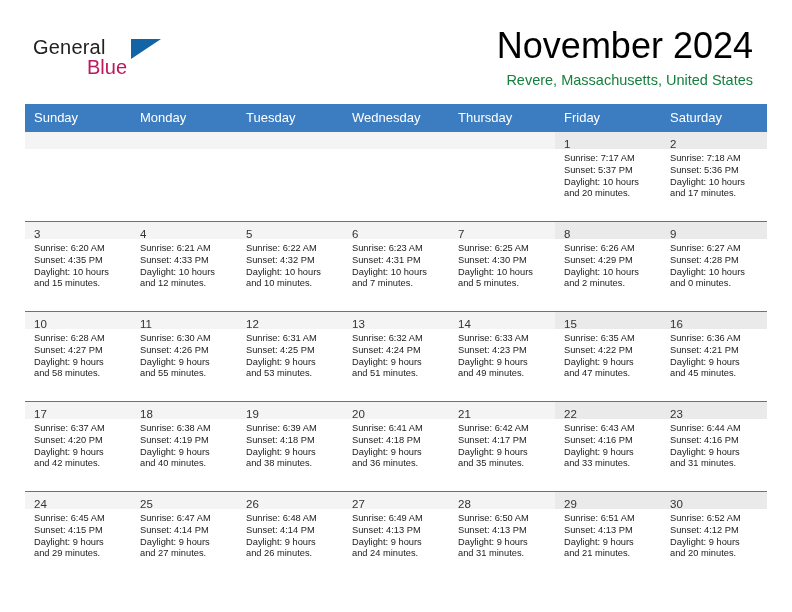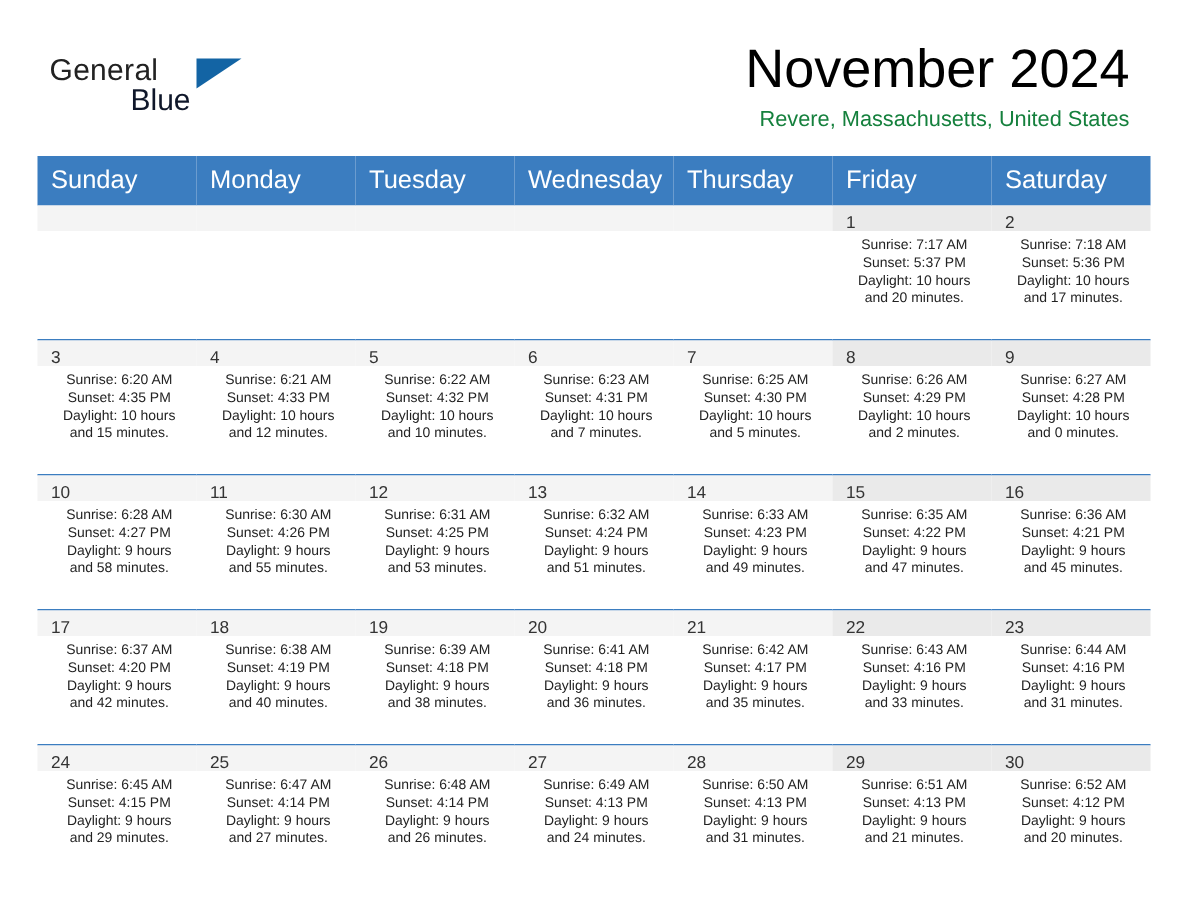--- a/index.html
+++ b/index.html
@@ -43,21 +43,21 @@
     font-size: 20px;
     letter-spacing: 0.2px;
     color: #222222;
     font-family: "Liberation Sans", sans-serif;
   }
   .brand-blue {
     position: absolute;
     left: 54px;
     top: 20px;
     font-size: 20px;
-    color: #0f172a;
+    color: #be185d;
     font-family: "Liberation Sans", sans-serif;
   }
   .brand-flag {
     position: absolute;
     left: 98px;
     top: 3px;
     width: 0;
     height: 0;
     border-left: 30px solid #1364a4;
     border-bottom: 20px solid transparent;
@@ -89,21 +89,21 @@
     position: absolute;
     left: 25px;
     top: 104px;
     width: 742px;
     border-collapse: collapse;
     table-layout: fixed;
   }
   .calendar th {
     background: #3b7dc0;
     color: #ffffff;
-    font-size: 17px;
+    font-size: 13px;
     font-weight: normal;
     text-align: left;
     padding: 6px 0 6px 9px;
     height: 14px;
     border: none;
   }
   .calendar td {
     vertical-align: top;
     padding: 0;
     border: none;
@@ -125,21 +125,20 @@
     box-sizing: border-box;
   }
   .cell.weekend .daynum-bar { background: #eaeaea; }
   .daynum {
     font-size: 11.5px;
     color: #333333;
     line-height: 14px;
   }
   .cell-body {
     padding: 4px 6px 0 9px;
-    text-align: center;
   }
   .cell-line {
     font-size: 9.3px;
     line-height: 11.8px;
     color: #222222;
     white-space: nowrap;
   }
   .cell.empty { border-top: 1px solid #3b7dc0; }
   .cell.empty .daynum-bar { background: #f4f4f4; }
 </style>

